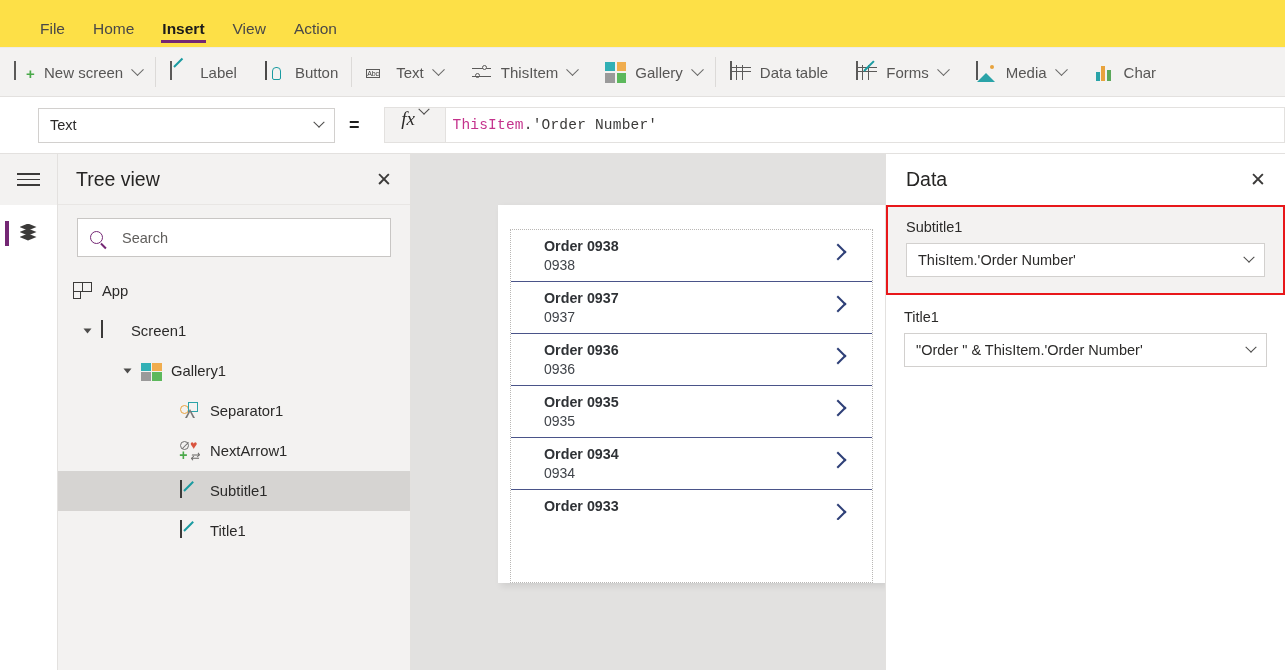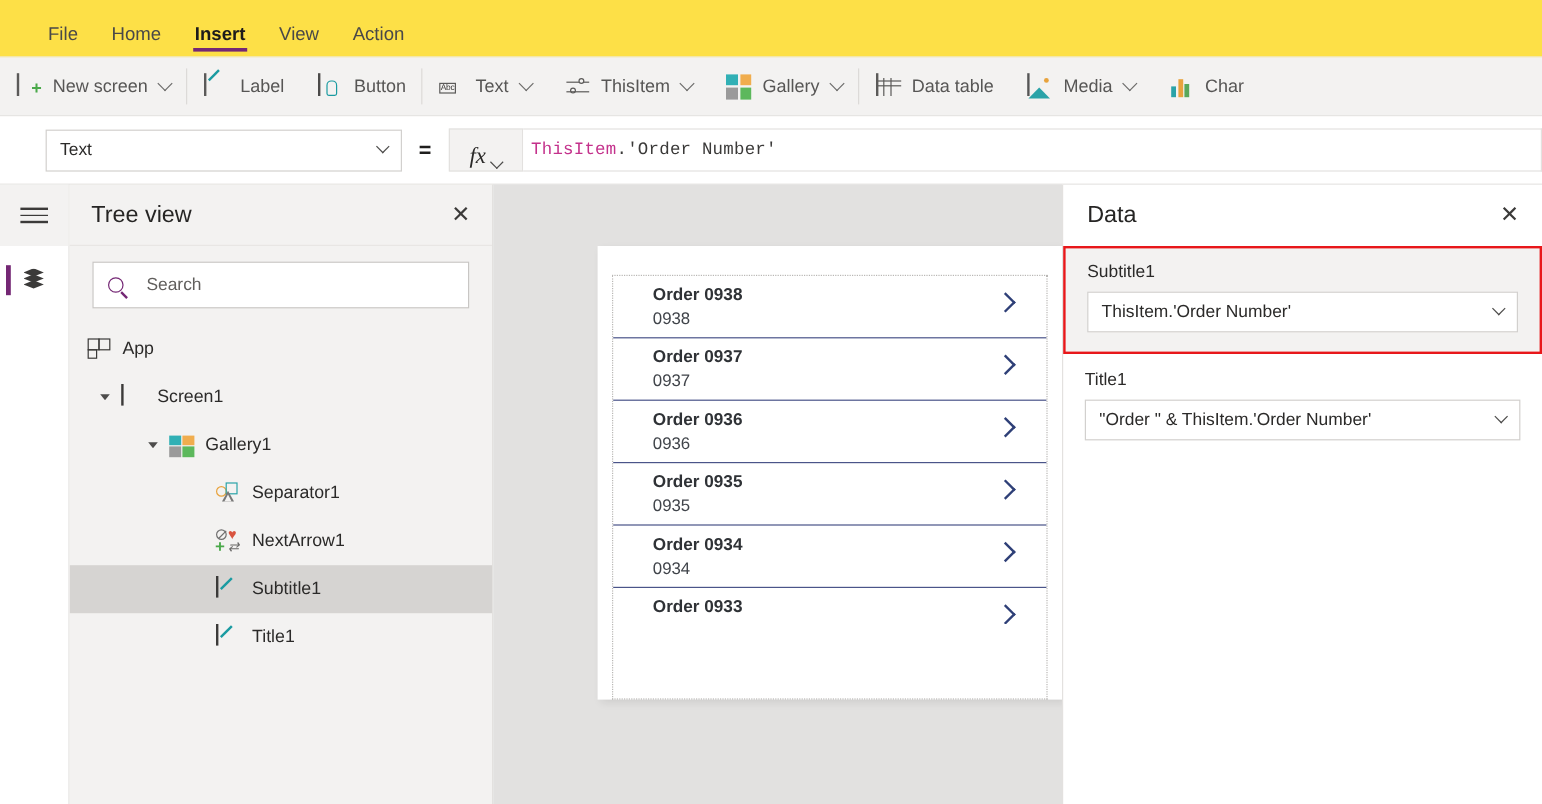--- a/index.html
+++ b/index.html
@@ -118,21 +118,21 @@
     margin-left: 38px;
     width: 297px; height: 35px;
     border:1px solid #d2d0ce; background:#fff;
     display:flex; align-items:center;
     padding:0 11px; font-size:14.5px; color:#2b2a29;
     justify-content:space-between; cursor:pointer;
   }
   .eq { margin:0 14px; font-size:18px; color:#1f1e1d; font-weight:bold; }
   .fx-btn {
     width:62px; height:36px; background:#f3f2f1; border:1px solid #e3e1df;
-    display:flex; align-items:flex-end; justify-content:center; gap:5px; cursor:pointer;
+    display:flex; align-items:flex-start; justify-content:center; gap:5px; cursor:pointer;margin-left:10px;
   }
   .fx-btn .fx { font-family:"Liberation Serif", serif; font-style:italic;
       font-size:19px; color:#2b2a29; }
   .formula {
     flex:1; height:36px; border:1px solid #e3e1df; border-left:none;
     background:#fff; display:flex; align-items:center;
     padding-left:7px;
     font-family:"Liberation Mono", monospace; font-size:14.5px;
     letter-spacing:.2px;
   }
@@ -336,20 +336,25 @@
     </span>
     <span class="rib-label">Gallery</span>
     <span class="chev"></span>
   </div>
 
   <div class="rib">
     <span class="ico"><span class="ic-grid"></span></span>
     <span class="rib-label">Data table</span>
   </div>
 
+  <div class="rib">
+    <span class="ico ic-forms"><span class="ic-grid"></span></span>
+    <span class="rib-label">Forms</span>
+    <span class="chev"></span>
+  </div>
 
   <div class="rib">
     <span class="ico"><span class="ic-media"></span></span>
     <span class="rib-label">Media</span>
     <span class="chev"></span>
   </div>
 
   <div class="rib">
     <span class="ico ic-chart">
         <i></i>

